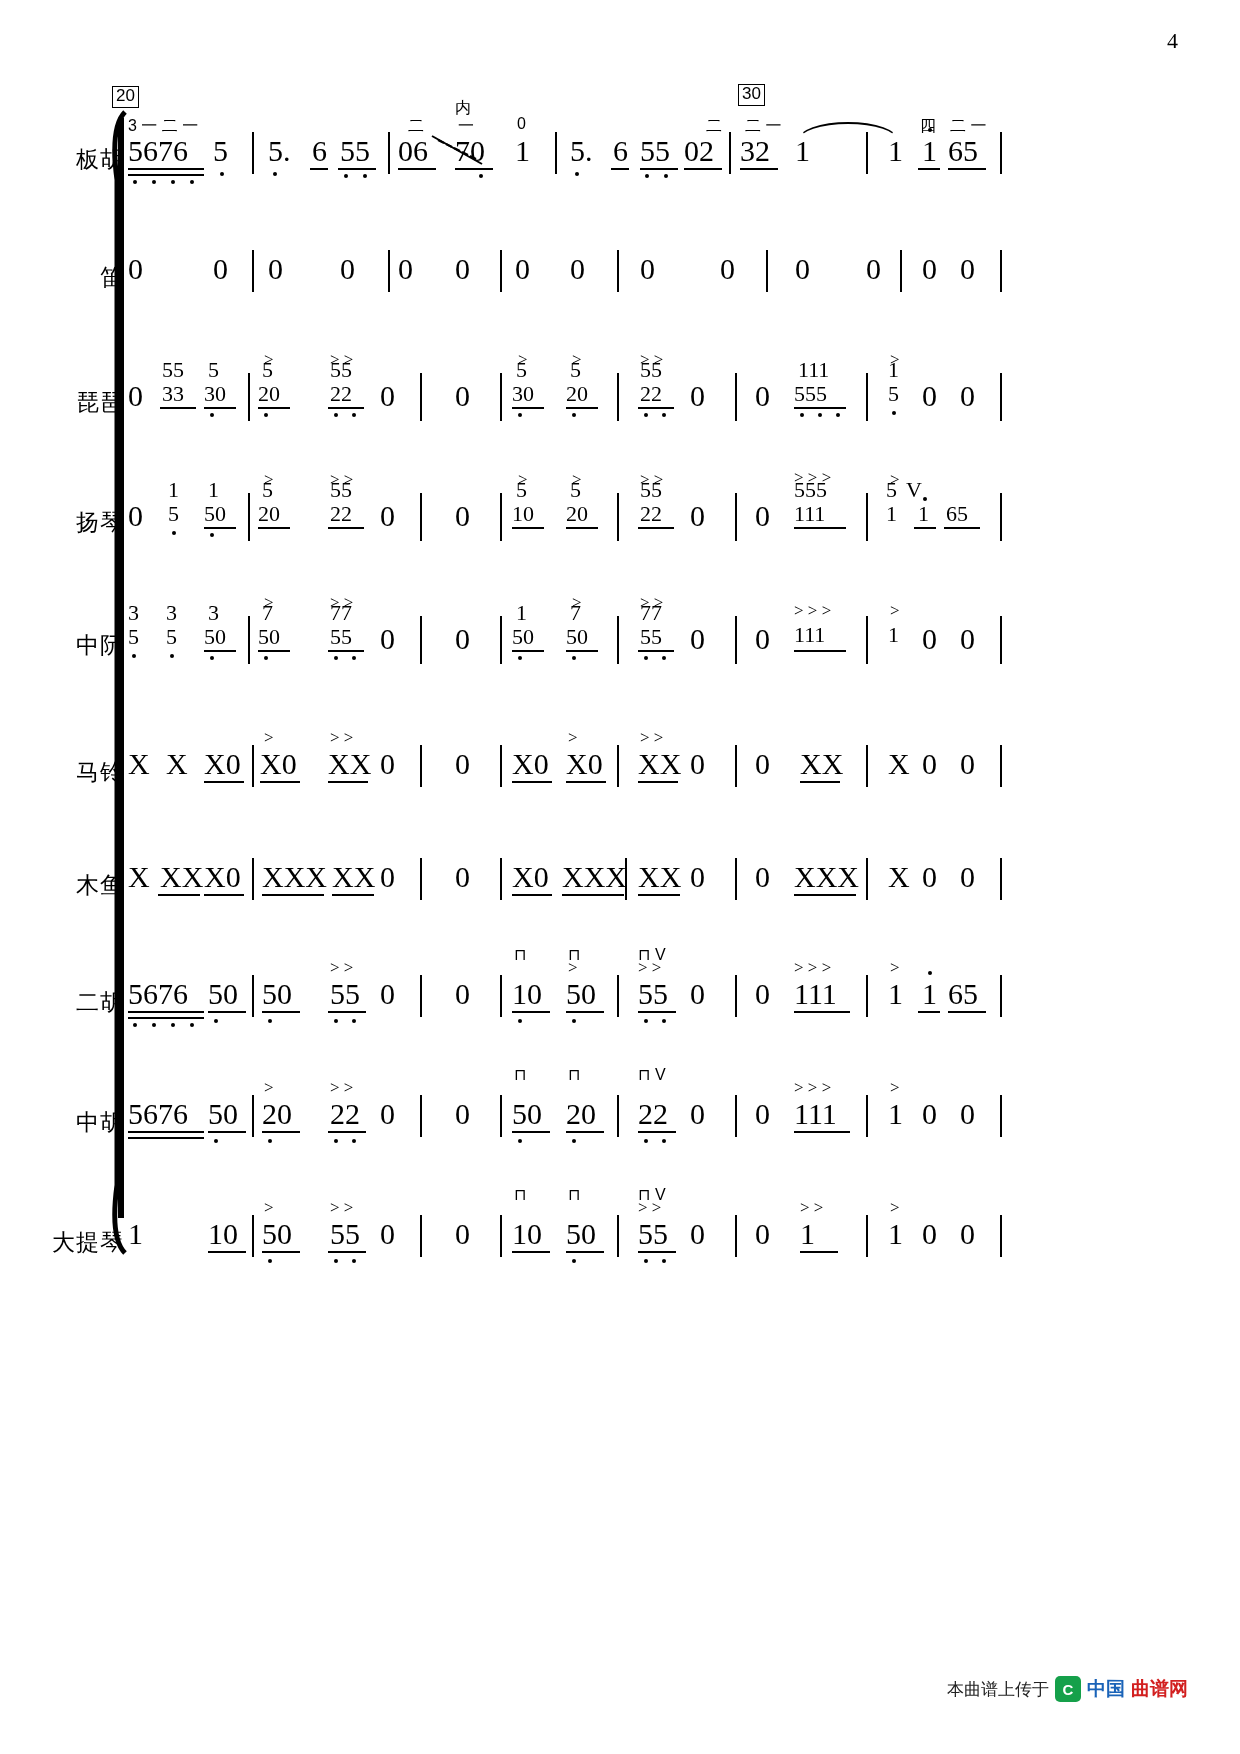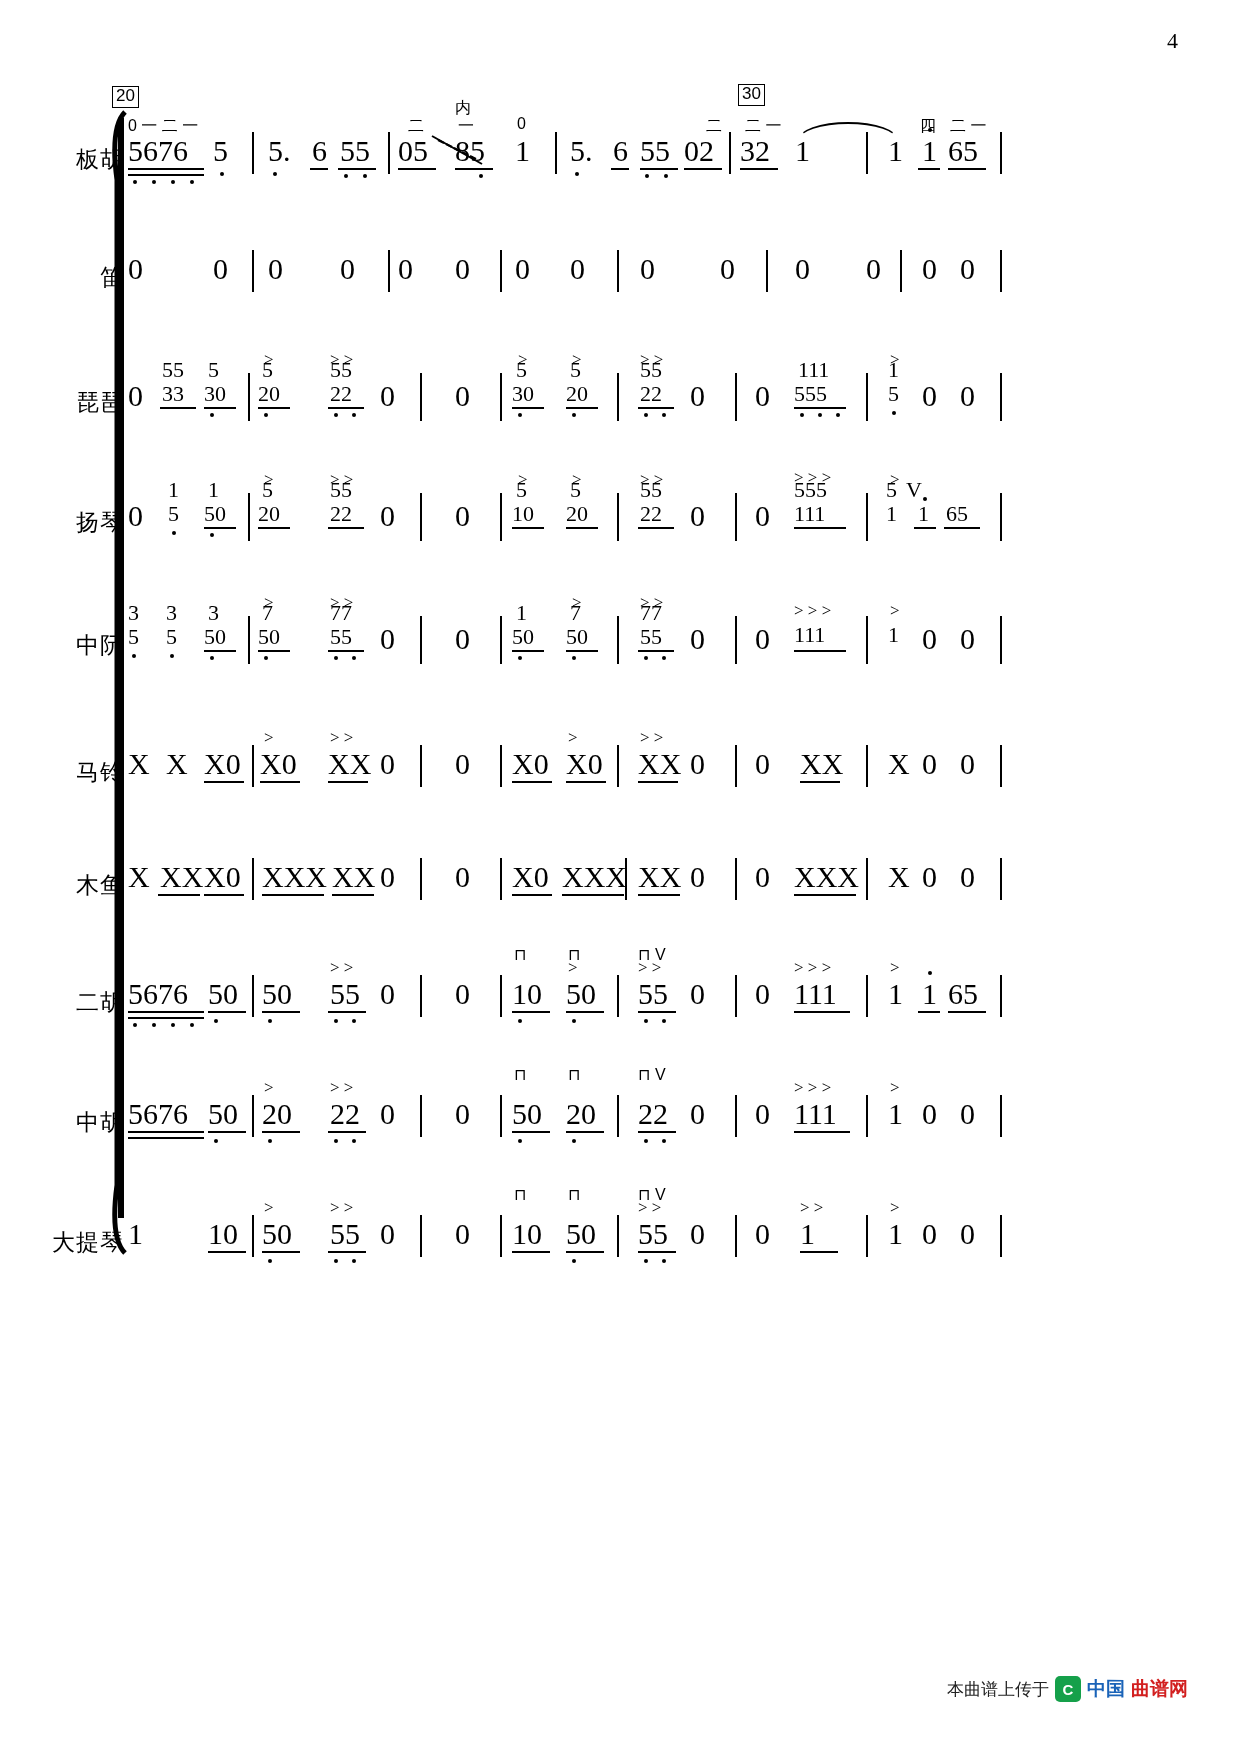--- a/index.html
+++ b/index.html
@@ -178,21 +178,21 @@
   <div class="score">
 
     <svg class="brace" viewBox="0 0 22 1145" preserveAspectRatio="none">
       <path d="M18 2 C6 14, 6 40, 10 70 L10 1075 C6 1105, 6 1131, 18 1143" fill="none" stroke="#000" stroke-width="5"></path>
     </svg>
     <div style="position:absolute; left:118px; top:38px; width:6px; height:1100px; background:#000;"></div>
 
     <div class="row" style="top:42px;">
       <div class="inst-label" style="top:22px;">板胡</div>
 
-      <div class="tinytext" style="left:128px; top:-4px;">0 一 二 一</div>
+      <div class="tinytext" style="left:128px; top:-4px;">3 一 二 一</div>
       <div class="tinytext" style="left:408px; top:-4px;">二</div>
       <div class="tinytext" style="left:455px; top:-22px;">内</div>
       <div class="tinytext" style="left:458px; top:-4px;">一</div>
       <div class="tinytext" style="left:517px; top:-6px;">0</div>
       <div class="tinytext" style="left:706px; top:-4px;">二</div>
       <div class="tinytext" style="left:745px; top:-4px;">二 一</div>
       <div class="tinytext" style="left:920px; top:-4px;">四</div>
       <div class="tinytext" style="left:950px; top:-4px;">二 一</div>
 
       <div class="slur" style="left:798px; top:0px; width:98px;"></div>
@@ -214,27 +214,27 @@
       <div class="dot" style="left:273px; top:50px;"></div>
       <div class="note" style="left:312px; top:14px;">6</div>
       <div class="underline1" style="left:310px; top:46px; width:18px;"></div>
       <div class="note" style="left:340px; top:14px;">55</div>
       <div class="underline1" style="left:338px; top:46px; width:38px;"></div>
       <div class="dot" style="left:344px; top:52px;"></div>
       <div class="dot" style="left:363px; top:52px;"></div>
 
       <div class="barline" style="left:388px; top:10px; height:42px;"></div>
 
-      <div class="note" style="left:398px; top:14px;">05</div>
+      <div class="note" style="left:398px; top:14px;">06</div>
       <div class="underline1" style="left:398px; top:46px; width:38px;"></div>
       <svg class="glissando" style="left:430px; top:12px;" viewBox="0 0 56 32">
         <path d="M2 2 L52 30" stroke="#000" stroke-width="2" fill="none"></path>
         <path d="M8 6 L14 9 M16 10 L22 13 M24 14 L30 17 M32 18 L38 21 M40 22 L46 25" stroke="#000" stroke-width="2"></path>
       </svg>
-      <div class="note" style="left:455px; top:14px;">85</div>
+      <div class="note" style="left:455px; top:14px;">70</div>
       <div class="underline1" style="left:455px; top:46px; width:38px;"></div>
       <div class="dot" style="left:479px; top:52px;"></div>
 
       <div class="note" style="left:515px; top:14px;">1</div>
 
       <div class="barline" style="left:555px; top:10px; height:42px;"></div>
 
       <div class="note" style="left:570px; top:14px;">5.</div>
       <div class="dot" style="left:575px; top:50px;"></div>
       <div class="note" style="left:613px; top:14px;">6</div>

